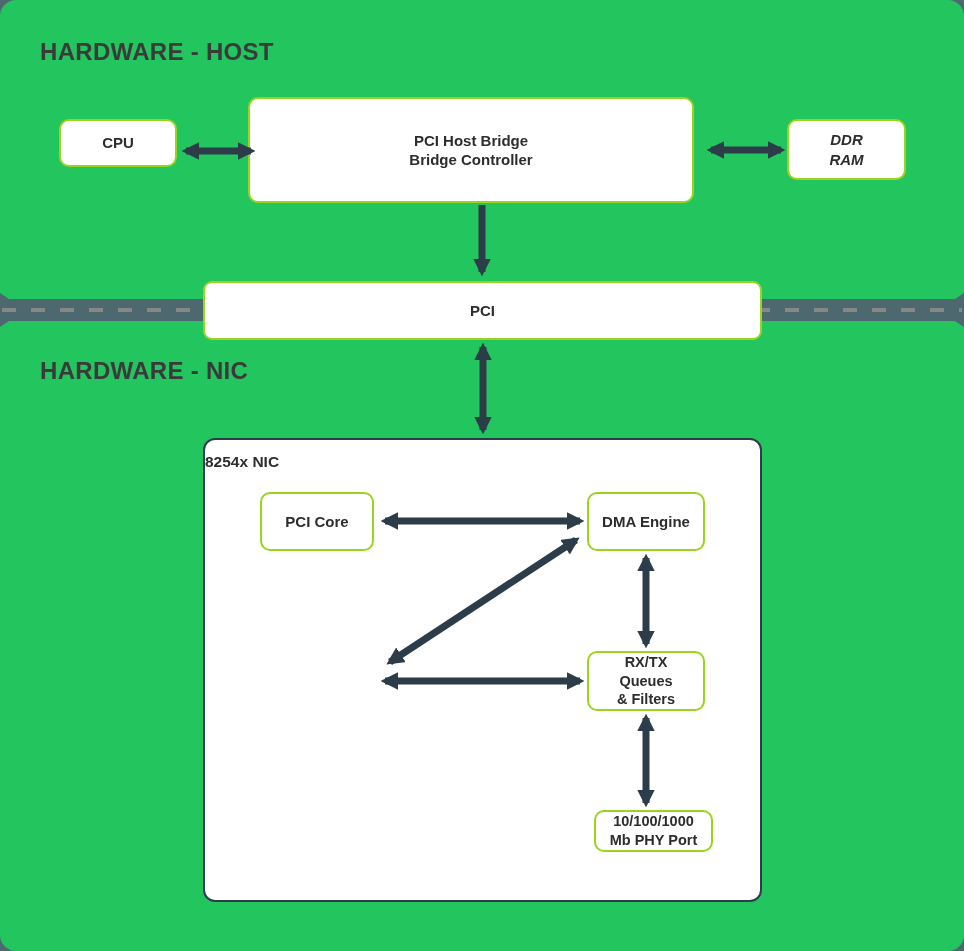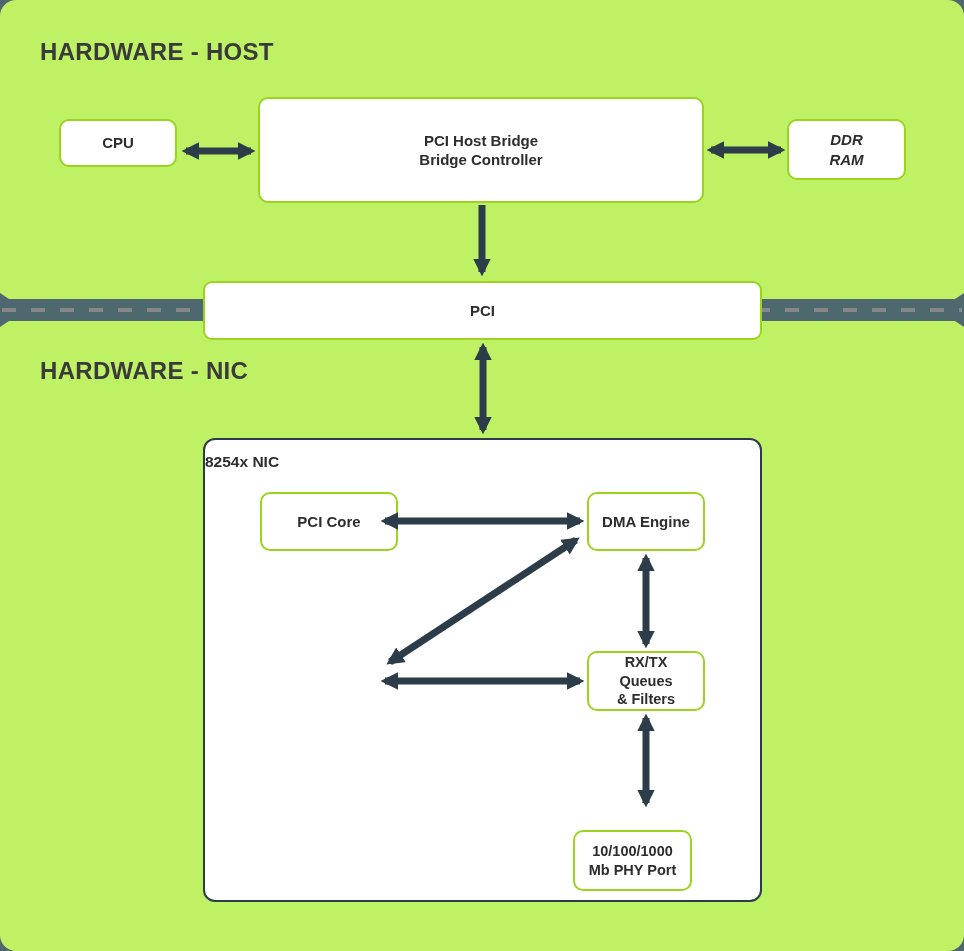--- a/index.html
+++ b/index.html
@@ -5,21 +5,21 @@
   html,body{margin:0;padding:0;}
   body{
     width:964px;height:951px;
     background:#4d686f;
     font-family:"Liberation Sans",sans-serif;
     position:relative;
     overflow:hidden;
   }
   .canvas{
     position:absolute;inset:0;
-    background:#bef264;
+    background:#22c55e;
     border-radius:16px;
     overflow:hidden;
   }
   .section-title{
     position:absolute;
     font-size:24px;font-weight:bold;color:#3a3a3a;
     letter-spacing:.3px;white-space:nowrap;
   }
   #host-title{left:40px;top:38px;}
   #nic-section-title{left:40px;top:357px;}
@@ -43,37 +43,37 @@
     background:#ffffff;
     border:2.5px solid #9ad41f;
     border-radius:10px;
     display:flex;flex-direction:column;
     align-items:center;justify-content:center;
     font-weight:bold;font-size:15px;color:#2d2d2d;
     text-align:center;line-height:1.28;
     box-sizing:border-box;
   }
   #cpu{left:59px;top:119px;width:118px;height:48px;}
-  #host-bridge{left:258px;top:97px;width:446px;height:106px;}
+  #host-bridge{left:248px;top:97px;width:446px;height:106px;}
   #ddr-ram{left:787px;top:119px;width:119px;height:61px;font-style:italic;}
   #pci-bus{left:203px;top:281px;width:559px;height:59px;z-index:2;border-radius:9px;}
   #nic-chip{
     position:absolute;left:203px;top:438px;width:559px;height:464px;
     background:#ffffff;border:2.5px solid #2d3c49;border-radius:12px;
     box-sizing:border-box;
   }
   .nic-chip-title{
     margin-top:13px;text-align:left;
     font-weight:bold;font-size:15.5px;color:#2d2d2d;
   }
-  #pci-core{left:260px;top:492px;width:138px;height:59px;}
+  #pci-core{left:260px;top:492px;width:114px;height:59px;}
   #dma-engine{left:587px;top:492px;width:118px;height:59px;}
   #config-status-logic{left:260px;top:651px;width:118px;height:60px;font-size:14.5px;line-height:1.3;}
   #rxtx-queues{left:587px;top:651px;width:118px;height:60px;font-size:14.5px;line-height:1.3;}
-  #phy-port{left:573px;top:810px;width:119px;height:61px;font-size:14.5px;line-height:1.3;margin-top:20px;}
+  #phy-port{left:594px;top:810px;width:119px;height:42px;font-size:14.5px;line-height:1.3;}
 
   svg.arrows{
     position:absolute;left:0;top:0;width:964px;height:951px;
     pointer-events:none;z-index:3;
   }
   svg.arrows line{stroke:#2d3c49;stroke-width:7;}
 </style>
 </head>
 <body>
 

